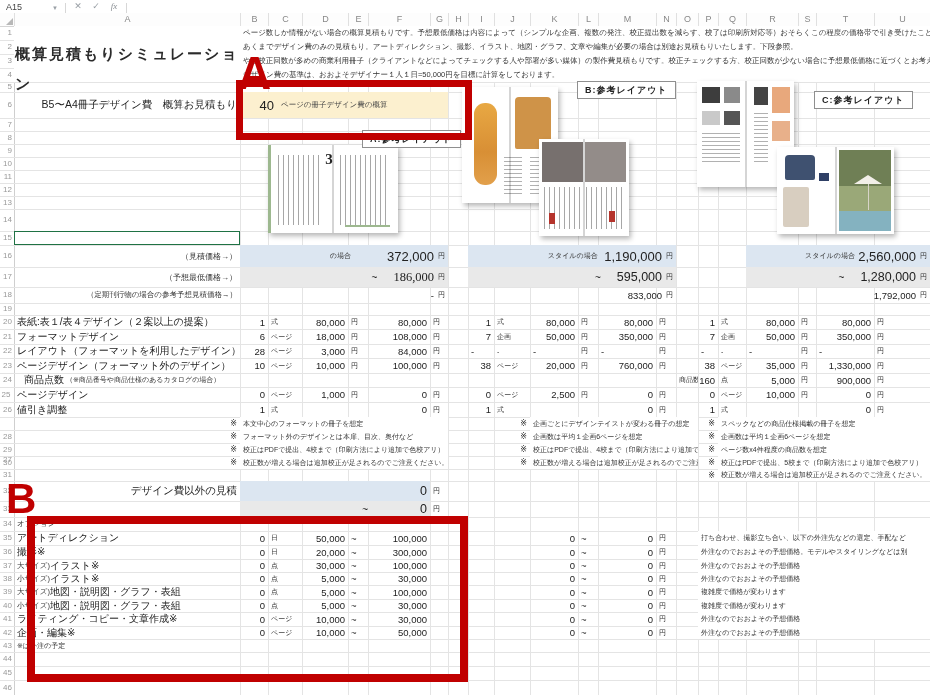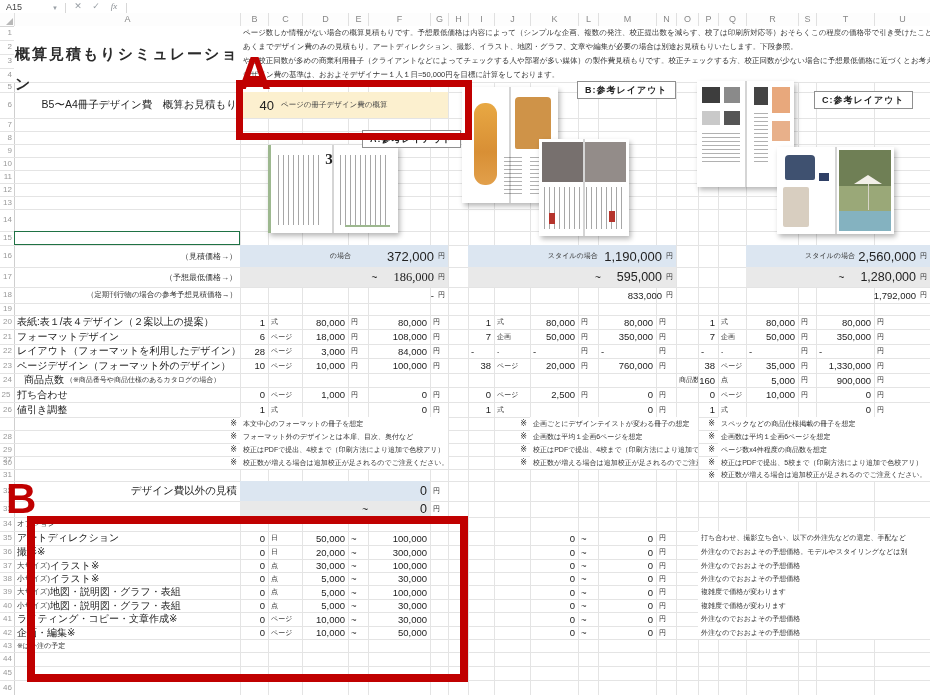--- a/index.html
+++ b/index.html
@@ -379,21 +379,21 @@
         <span>商品点数</span>
         <span class="sub">（※商品番号や商品仕様のあるカタログの場合）</span>
       </div>
       <div class="cell f7 dim" style="left: 676px; top: 347px; width: 22px; height: 14px;">商品数</div>
       <div class="cell ar f95" style="left: 698px; top: 347px; width: 20px; height: 14px;">160</div>
       <div class="cell f7 dim" style="left: 718px; top: 347px; width: 28px; height: 14px;">点</div>
       <div class="cell ar f95" style="left: 746px; top: 347px; width: 52px; height: 14px;">5,000</div>
       <div class="cell f7 dim" style="left: 798px; top: 347px; width: 18px; height: 14px;">円</div>
       <div class="cell ar f95" style="left: 816px; top: 347px; width: 58px; height: 14px;">900,000</div>
       <div class="cell f7 dim" style="left: 874px; top: 347px; width: 56px; height: 14px;">円</div>
-      <div class="cell f10" style="left: 14px; top: 361px; width: 226px; height: 15px;">打ち合わせ</div>
+      <div class="cell f10" style="left: 14px; top: 361px; width: 226px; height: 15px;">ページデザイン</div>
       <div class="cell ar f95" style="left: 240px; top: 361px; width: 28px; height: 15px;">0</div>
       <div class="cell f7 dim" style="left: 268px; top: 361px; width: 34px; height: 15px;">ページ</div>
       <div class="cell ar f95" style="left: 302px; top: 361px; width: 46px; height: 15px;">1,000</div>
       <div class="cell f7 dim" style="left: 348px; top: 361px; width: 20px; height: 15px;">円</div>
       <div class="cell ar f95" style="left: 368px; top: 361px; width: 62px; height: 15px;">0</div>
       <div class="cell f7 dim" style="left: 430px; top: 361px; width: 18px; height: 15px;">円</div>
       <div class="cell ar f95" style="left: 468px; top: 361px; width: 26px; height: 15px;">0</div>
       <div class="cell f7 dim" style="left: 494px; top: 361px; width: 36px; height: 15px;">ページ</div>
       <div class="cell ar f95" style="left: 530px; top: 361px; width: 48px; height: 15px; padding-left: 33px;">2,500</div>
       <div class="cell f7 dim" style="left: 578px; top: 361px; width: 20px; height: 15px;">円</div>

